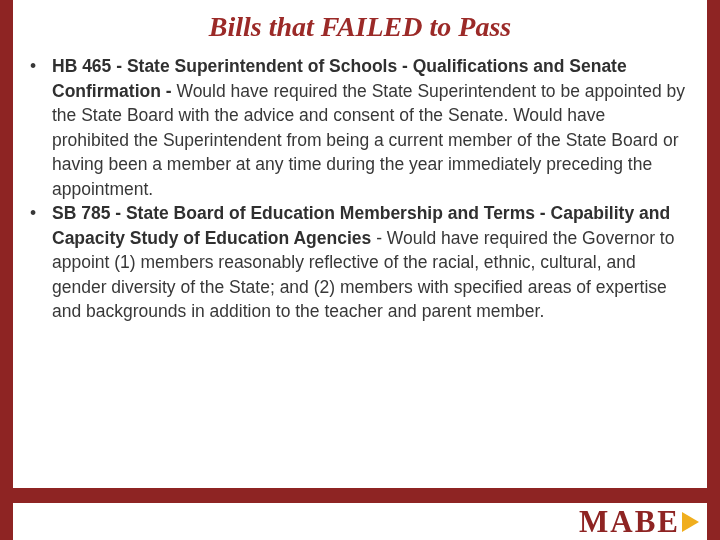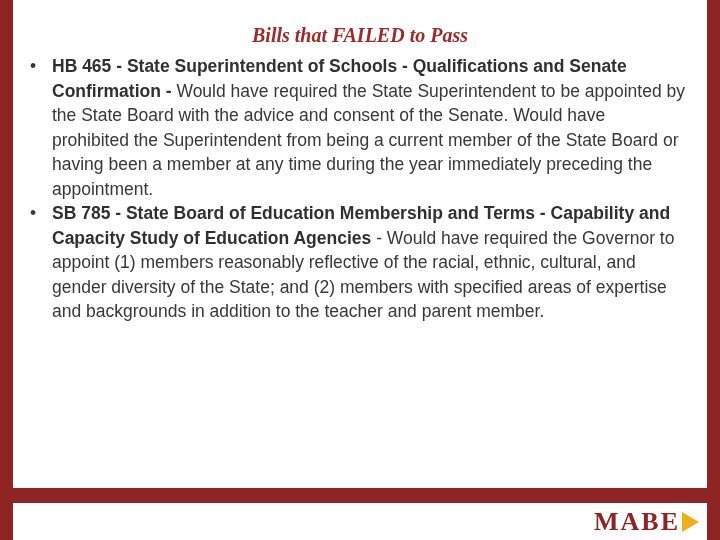--- a/index.html
+++ b/index.html
@@ -29,26 +29,26 @@
   .header {
     position: absolute;
     top: 0;
     left: 13px;
     right: 13px;
     height: 50px;
     text-align: center;
     background: #ffffff;
   }
   .header h1 {
-    margin: 12px;
+    margin: 4px;
     padding-top: 7px;
     font-family: "Liberation Serif", serif;
     font-style: italic;
     font-weight: bold;
-    font-size: 20px;
+    font-size: 28px;
     line-height: 32px;
     color: #9b2a28;
   }
 
   .content {
     position: absolute;
     top: 54px;
     left: 30px;
     right: 34px;
     color: #383838;
@@ -95,21 +95,21 @@
   .logo {
     position: absolute;
     right: 8px;
     bottom: 3px;
     display: flex;
     align-items: center;
   }
   .logo-text {
     font-family: "Liberation Serif", serif;
     font-weight: bold;
-    font-size: 26px;
+    font-size: 31px;
     line-height: 31px;
     letter-spacing: 2px;
     color: #8e2423;
   }
   .logo-arrow {
     display: inline-block;
     width: 0;
     height: 0;
     margin-left: 2px;
     border-left: 17px solid #f0ae1e;

